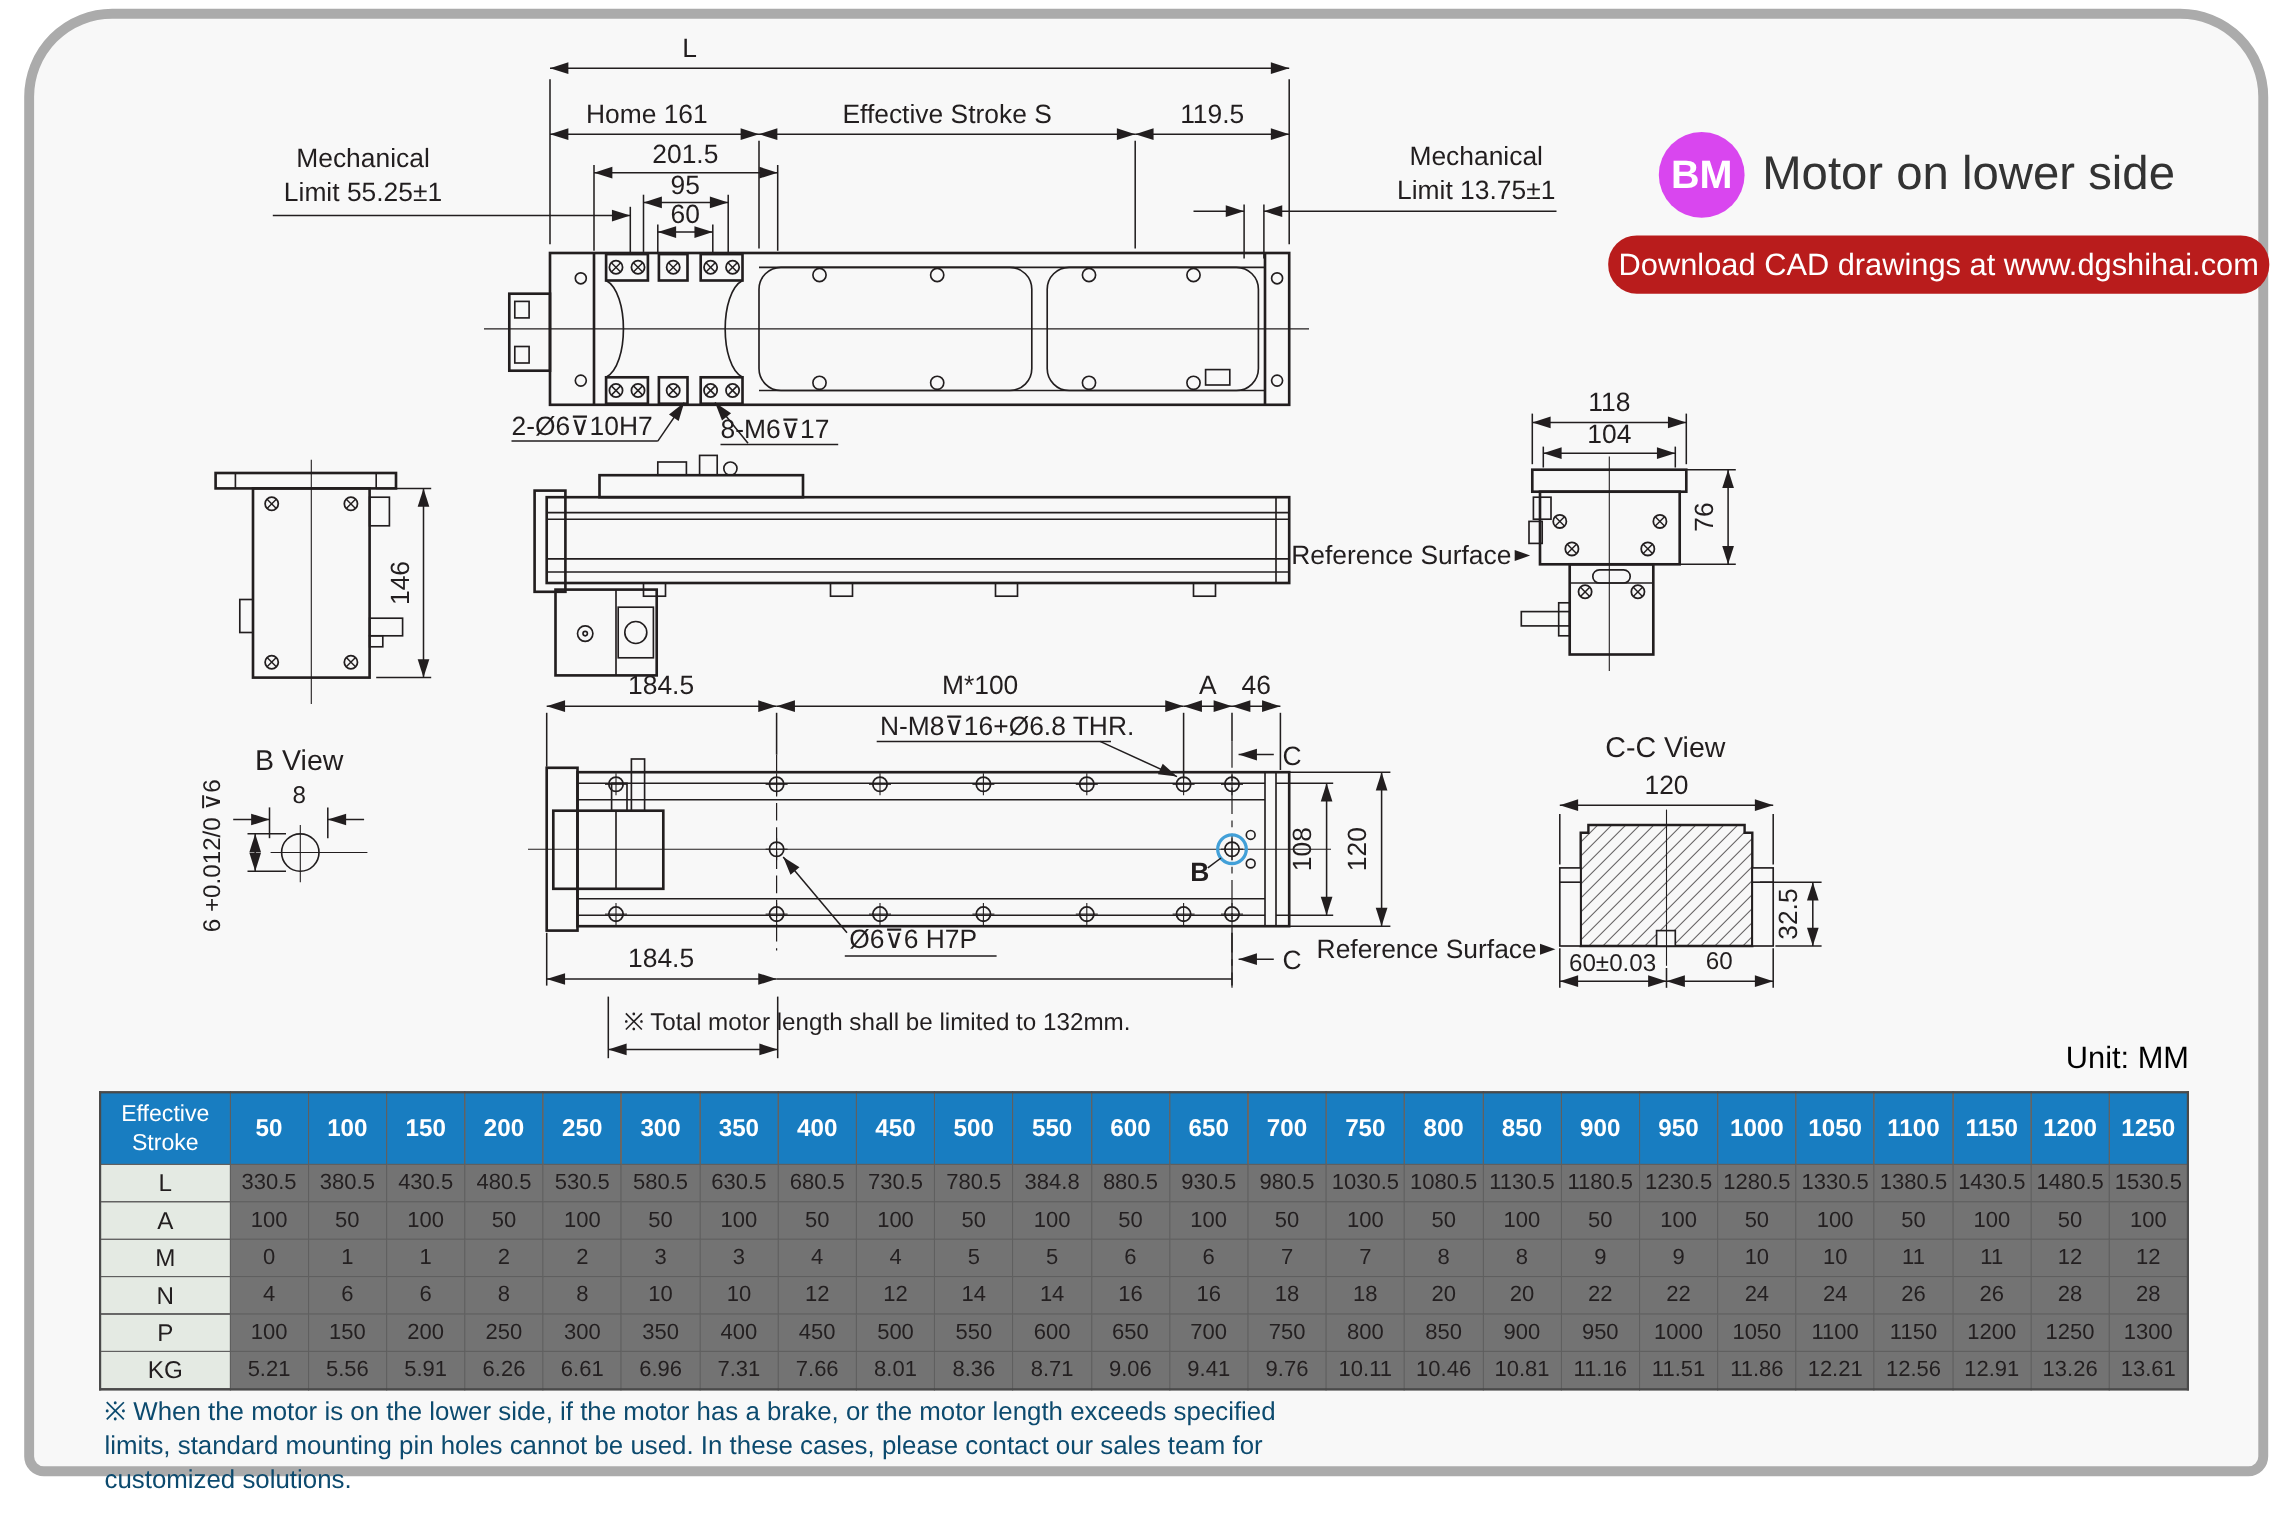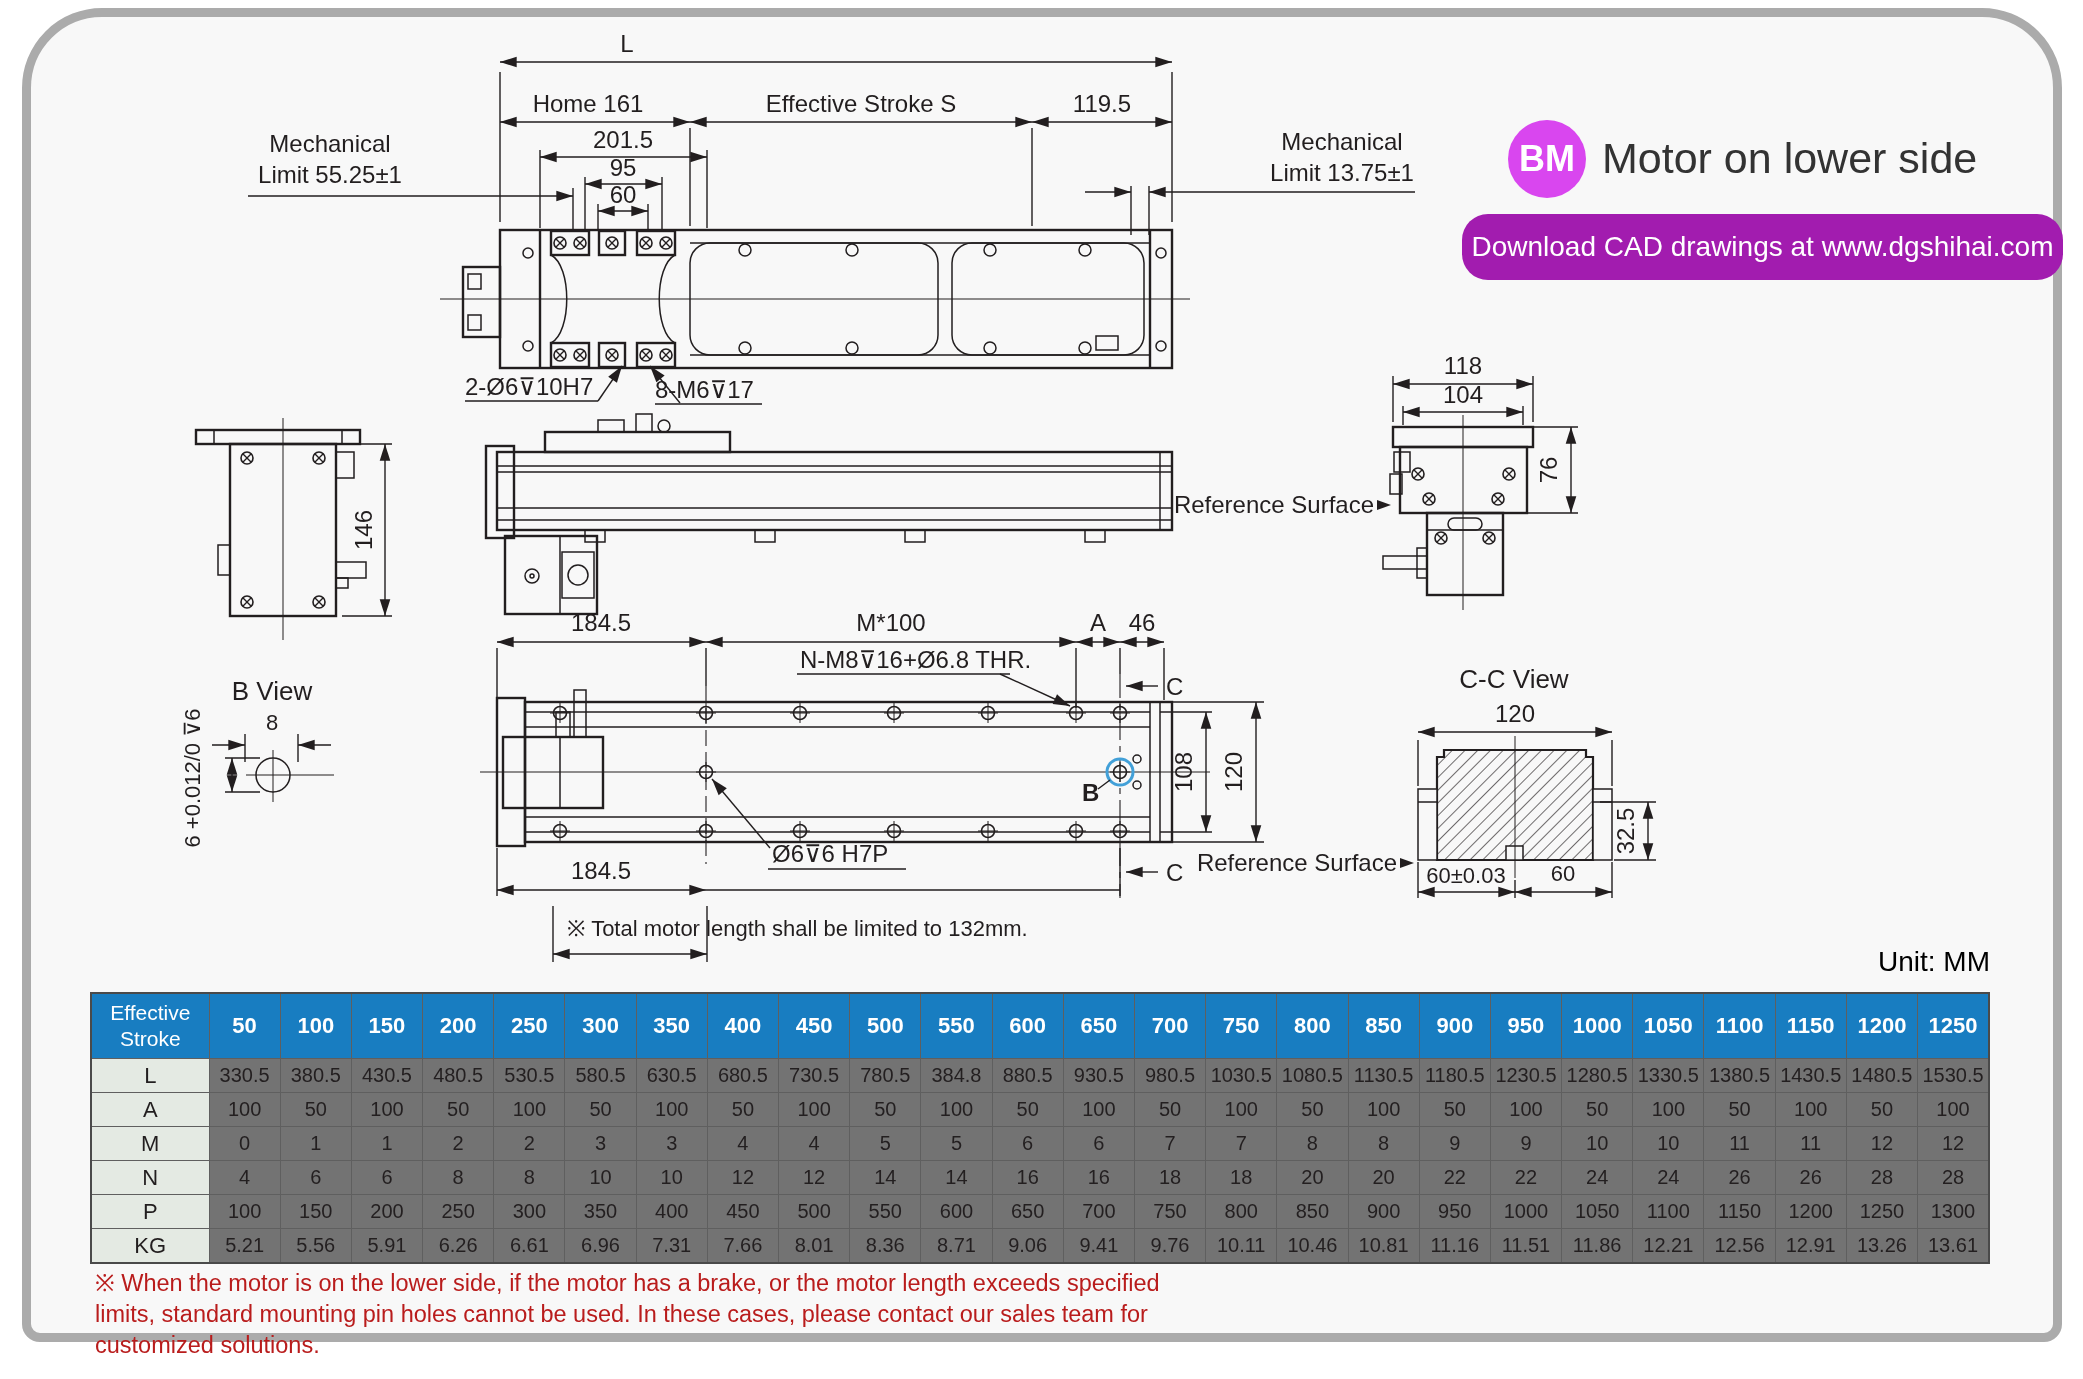--- a/index.html
+++ b/index.html
@@ -15,36 +15,36 @@
   .ol2{fill:none;stroke:#221e1f;stroke-width:1.5;}
   .dl{fill:none;stroke:#221e1f;stroke-width:1.4;}
   .thin{fill:none;stroke:#221e1f;stroke-width:1;}
   .cl{fill:none;stroke:#221e1f;stroke-width:1.1;stroke-dasharray:24 6 6 6;}
   .dsh{fill:none;stroke:#221e1f;stroke-width:1.1;stroke-dasharray:16 6;}
 
   .badge{position:absolute;left:1508px;top:120px;width:78px;height:78px;border-radius:50%;
          background:#d946ef;color:#fff;font-size:36px;font-weight:bold;
          display:flex;align-items:center;justify-content:center;}
   .title{position:absolute;left:1602px;top:134px;font-size:43px;font-weight:normal;color:#333;}
-  .banner{position:absolute;left:1462px;top:214px;width:601px;height:66px;background:#a21caf;
+  .banner{position:absolute;left:1462px;top:214px;width:601px;height:53px;background:#b91c1c;
           border-radius:26px;color:#fff;font-size:28px;display:flex;align-items:center;
           justify-content:center;}
   .unit{position:absolute;left:1760px;top:946px;width:230px;text-align:right;
         font-size:28px;color:#000000;}
 
   table.spec{position:absolute;left:90px;top:992px;width:1900px;border-collapse:collapse;
              table-layout:fixed;background:#737373;border:2.5px solid #4a4a4a;}
   table.spec th,table.spec td{border:1.5px solid #5f5f5f;text-align:center;padding:0;
              overflow:hidden;white-space:nowrap;}
   table.spec thead th{background:#187dc1;color:#ffffff;height:64px;font-size:22px;font-weight:bold;}
   table.spec thead th:first-child{font-weight:normal;font-size:21px;line-height:1.25;white-space:normal;}
   table.spec tbody th{background:#e4eae3;font-weight:normal;font-size:22px;height:33px;}
   table.spec tbody td{font-size:20px;color:#231f20;}
   .foot{position:absolute;left:95px;top:1268px;width:1130px;font-size:23.5px;line-height:1.32;
-        color:#b91c1c;white-space:pre-line;}
+        color:#0c4a6e;white-space:pre-line;}
 </style>
 </head>
 <body>
 
 <div class="card"></div>
 
 <svg class="drawing" viewBox="0 0 2083 1379">
   <defs>
     <marker id="arr" viewBox="0 0 12 8" refX="11.5" refY="4" markerWidth="13" markerHeight="9" orient="auto-start-reverse">
       <path d="M0.5,0.5 L11.5,4 L0.5,7.5 Z" fill="#221e1f"></path>

